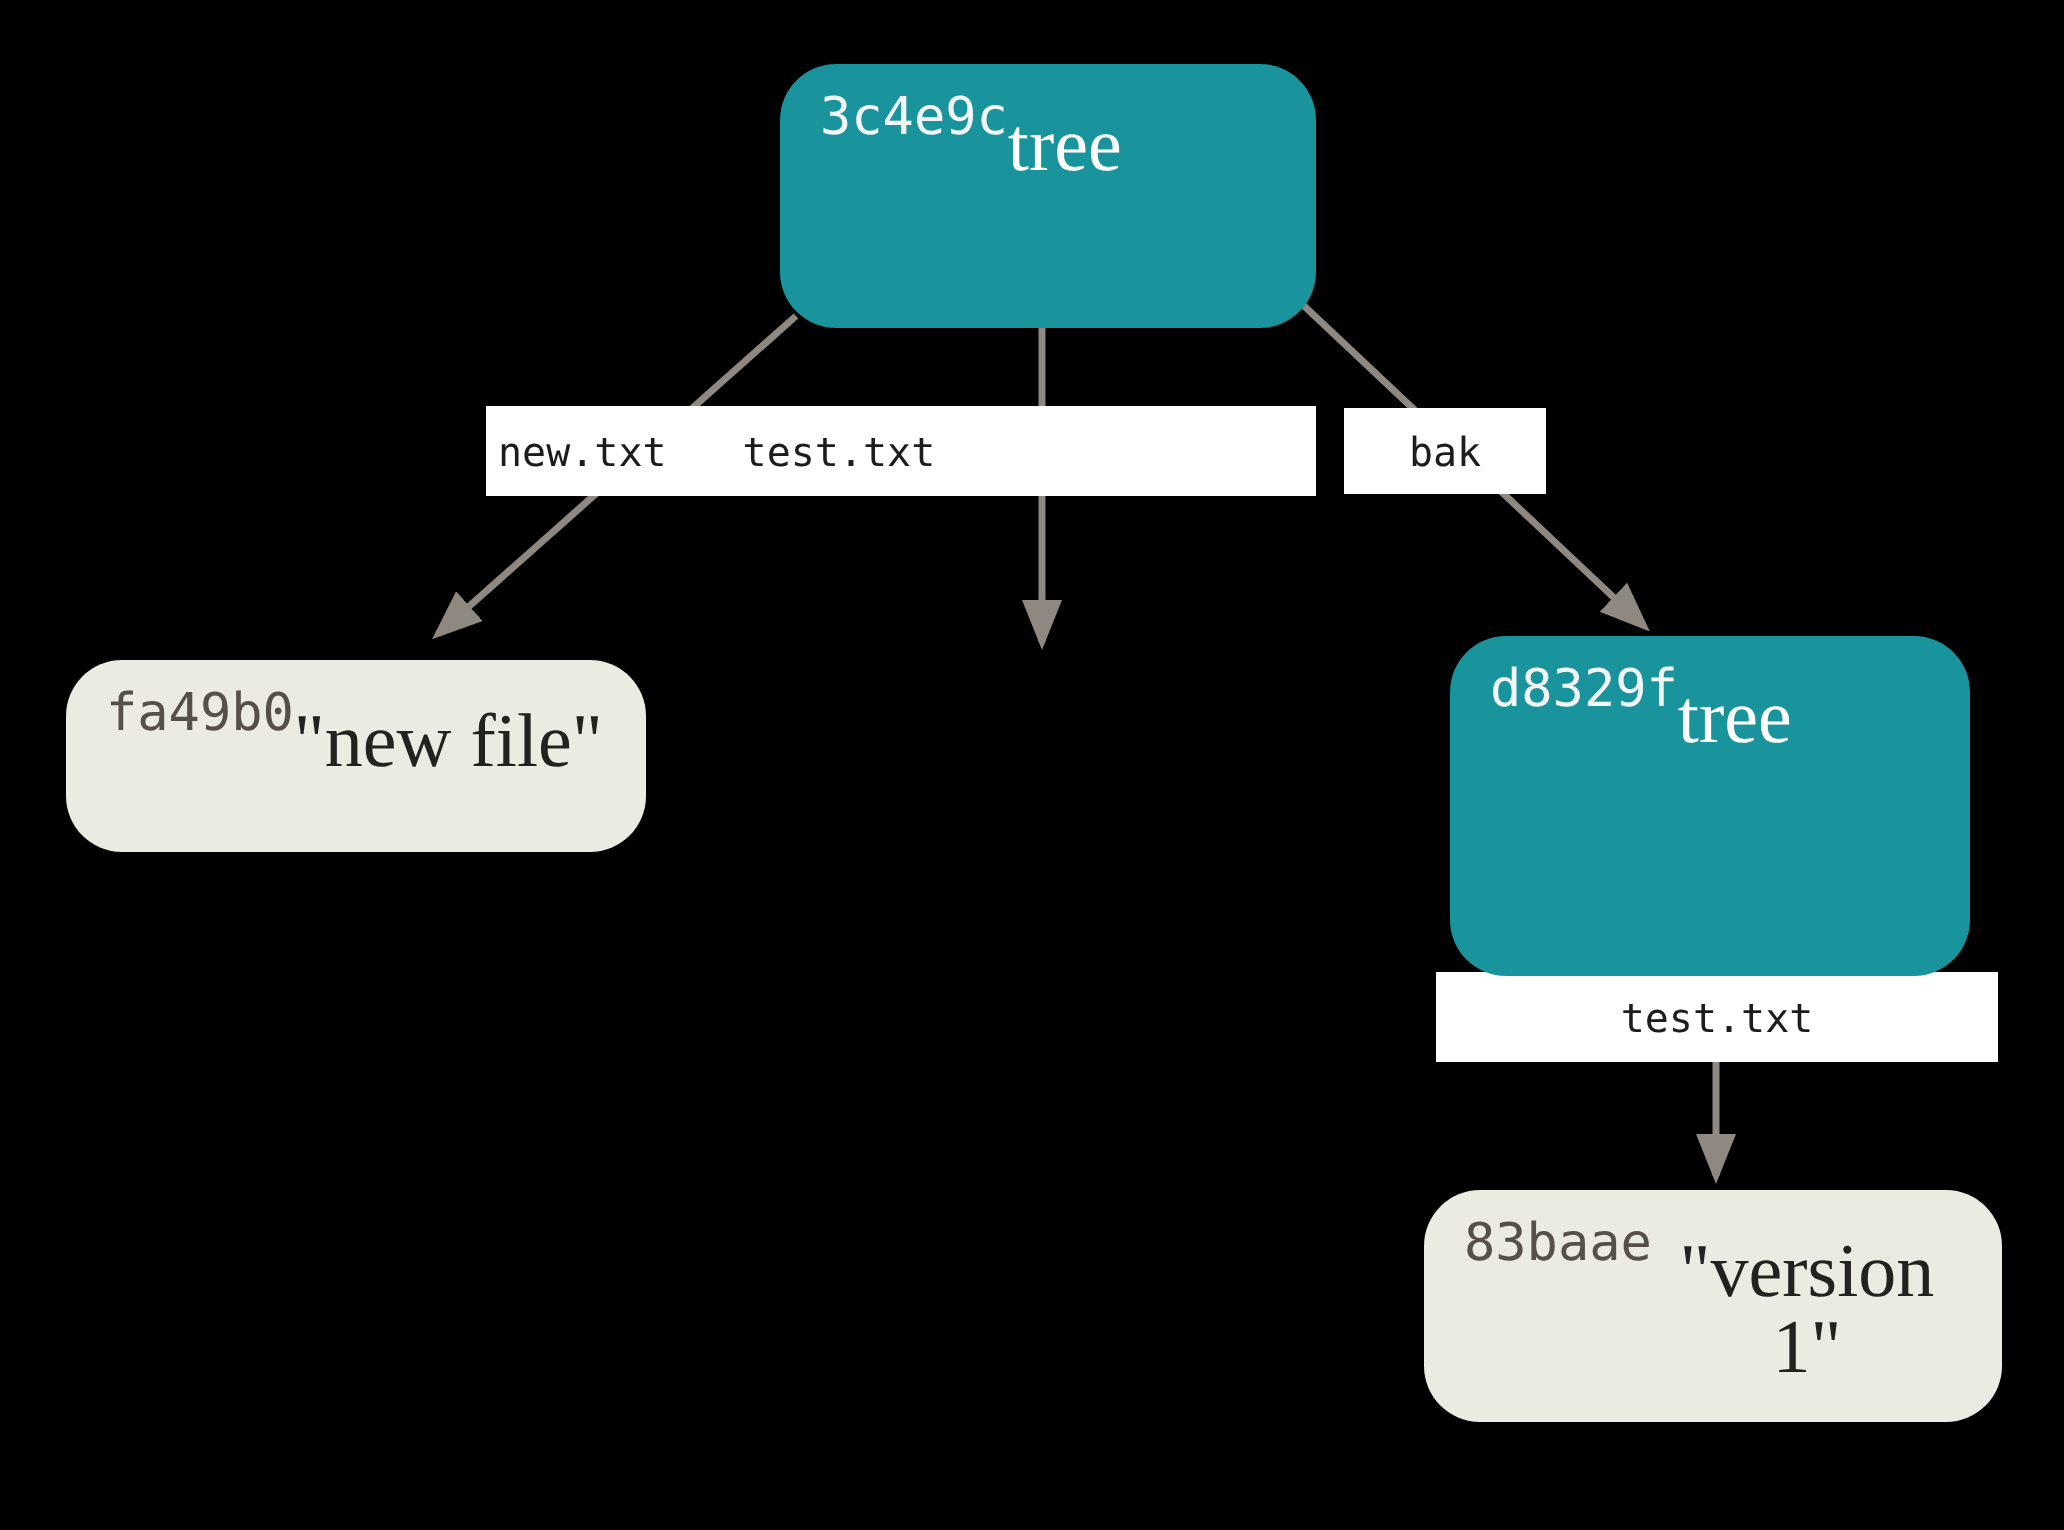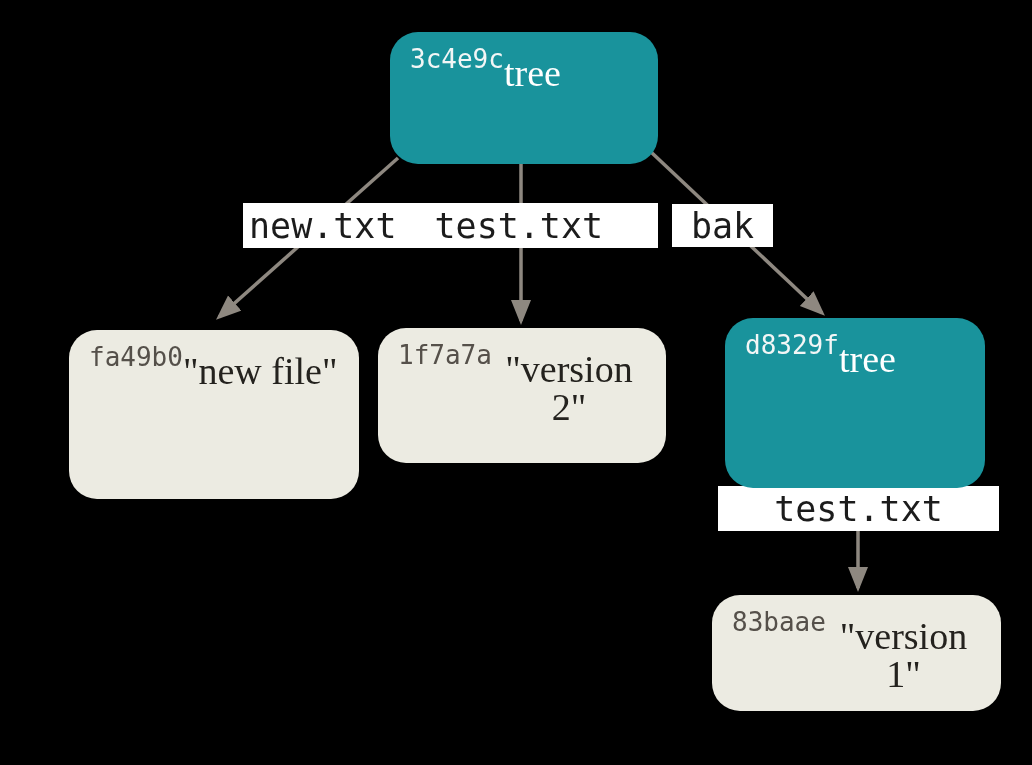--- a/index.html
+++ b/index.html
@@ -57,21 +57,21 @@
     margin-top: 12px;
     font-family: Liberation Serif, serif;
   }
   .node.tree .content { color: var(--content-on-tree); }
   .node.blob .content { color: var(--content-on-blob); }
   .edge-label {
     position: absolute;
     z-index: 2;
     background: var(--label-bg);
     color: var(--label-text);
-    font-size: 35px;
+    font-size: 20px;
     display: flex;
     align-items: center;
     justify-content: center;
     white-space: pre;
   }
   .edge-label.pair {
     justify-content: flex-start;
     padding-left: 6px;
     gap: 38px;
   }
@@ -100,29 +100,25 @@
 
   <div class="edge-label" style="left:672px; top:204px; width:101px; height:43px;text-align:right;">bak</div>
 
   <div class="edge-label" style="left:718px; top:486px; width:281px; height:45px;">test.txt</div>
 
   <div class="node tree" style="left:390px; top:32px; width:268px; height:132px;">
     <div class="hash">3c4e9c</div>
     <div class="content">tree</div>
   </div>
 
-  <div class="node blob" style="left:33px; top:330px; width:290px; height:169px;margin-left:36px;">
+  <div class="node blob" style="left:33px; top:330px; width:290px; height:96px;">
     <div class="hash">fa49b0</div>
     <div class="content">"new file"</div>
   </div>
 
-  <div class="node blob" style="left:378px; top:328px; width:288px; height:135px;">
-    <div class="hash">1f7a7a</div>
-    <div class="content">"version 2"</div>
-  </div>
 
   <div class="node tree" style="left:725px; top:318px; width:260px; height:170px;">
     <div class="hash">d8329f</div>
     <div class="content">tree</div>
   </div>
 
   <div class="node blob" style="left:712px; top:595px; width:289px; height:116px;">
     <div class="hash">83baae</div>
     <div class="content">"version 1"</div>
   </div>

